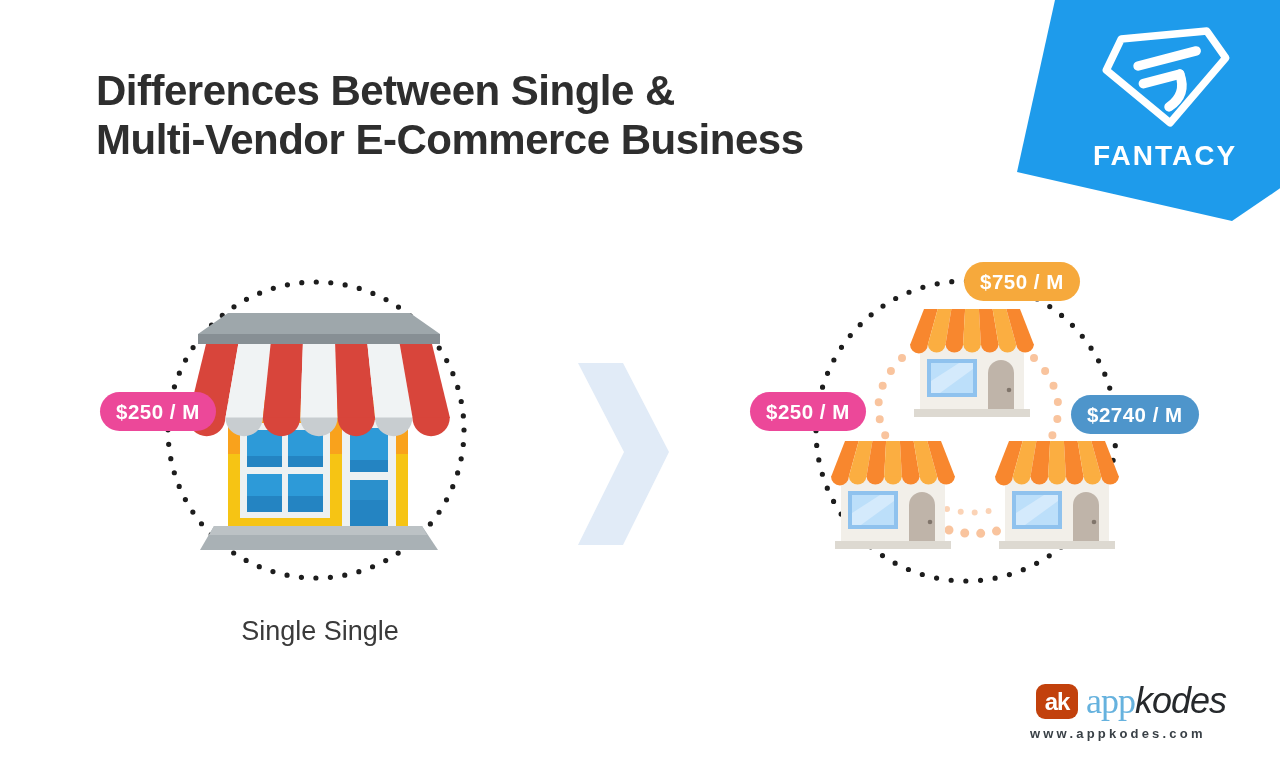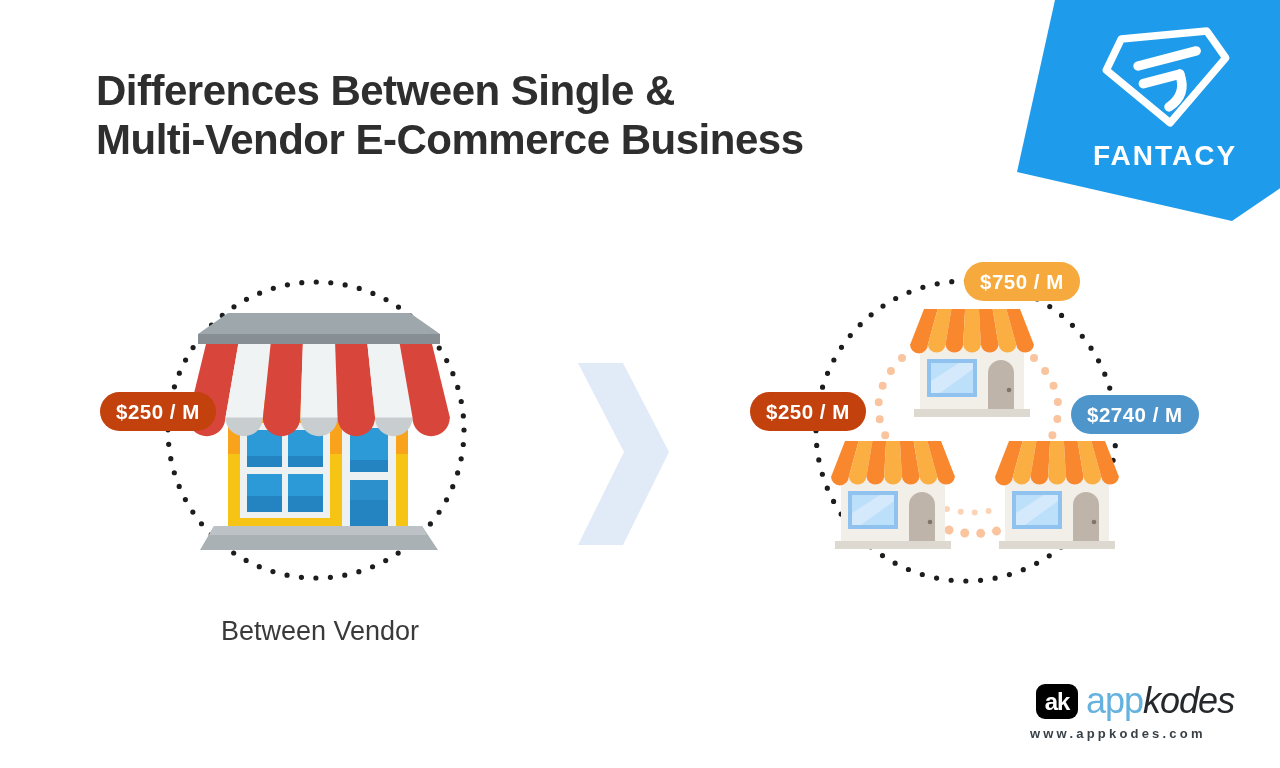--- a/index.html
+++ b/index.html
@@ -18,47 +18,47 @@
   .page-title span { display:block; }
 
   .banner-wrap { position:absolute; left:1012px; top:0; width:270px; height:226px; }
 
   .badge {
     position:absolute; height:39px; border-radius:20px;
     display:flex; align-items:center; justify-content:center;
     padding:0 16px; color:#ffffff; font-size:20.5px; font-weight:bold;
     letter-spacing:0.5px; white-space:nowrap;
   }
-  .badge-orange { background:#c2410c; }
+  .badge-orange { background:#ec4899; }
   .badge-amber  { background:#F6A93C; }
   .badge-blue   { background:#4E95CB; }
   .badge-sv      { left:100px;  top:392px; }
   .badge-mv-top  { left:964px;  top:262px; }
   .badge-mv-left { left:750px;  top:392px; }
   .badge-mv-right{ left:1071px; top:395px; }
 
   .vendor-label {
     position:absolute; top:616px; width:280px; text-align:center;
     font-size:27px; color:#3a3a3a;
   }
   .label-single { left:180px; font-weight:500; }
   .label-multi  { left:826px; font-weight:700; color:#2a2a2a; }
 
   .footer { position:absolute; left:1030px; top:680px; width:210px; }
   .ak-box {
     position:absolute; left:6px; top:4px; width:42px; height:35px;
-    background:#000000; border-radius:9px; color:#ffffff;
+    background:#c2410c; border-radius:9px; color:#ffffff;
     display:flex; align-items:center; justify-content:center;
     font-size:24px; font-weight:bold; letter-spacing:-1px;
   }
   .brand-text {
     position:absolute; left:56px; top:0; font-size:36px; line-height:42px;
     font-weight:400; letter-spacing:-1px; white-space:nowrap;
   }
-  .brand-text .part-app   { color:#66b2de; }
+  .brand-text .part-app   { color:#66b2de;font-family:Liberation Serif, serif; }
   .brand-text .part-kodes { color:#26292c;font-style:italic; }
   .site-url {
     position:absolute; left:0px; top:46px; width:210px; 
     font-size:13px; font-weight:bold; letter-spacing:3.2px; color:#394046;
     white-space:nowrap;
   }
 </style>
 </head>
 <body>
 
@@ -185,21 +185,21 @@
   <div class="badge badge-amber badge-mv-top">
     <span>$750 / M</span>
   </div>
   <div class="badge badge-orange badge-mv-left">
     <span>$250 / M</span>
   </div>
   <div class="badge badge-blue badge-mv-right">
     <span>$2740 / M</span>
   </div>
 
-  <div class="vendor-label label-single">Between Vendor</div>
+  <div class="vendor-label label-single">Single Single</div>
 
   <div class="footer">
     <div class="ak-box">
       <span>ak</span>
     </div>
     <div class="brand-text">
       <span class="part-app">app</span><span class="part-kodes">kodes</span>
     </div>
     <div class="site-url">www.appkodes.com</div>
   </div>

